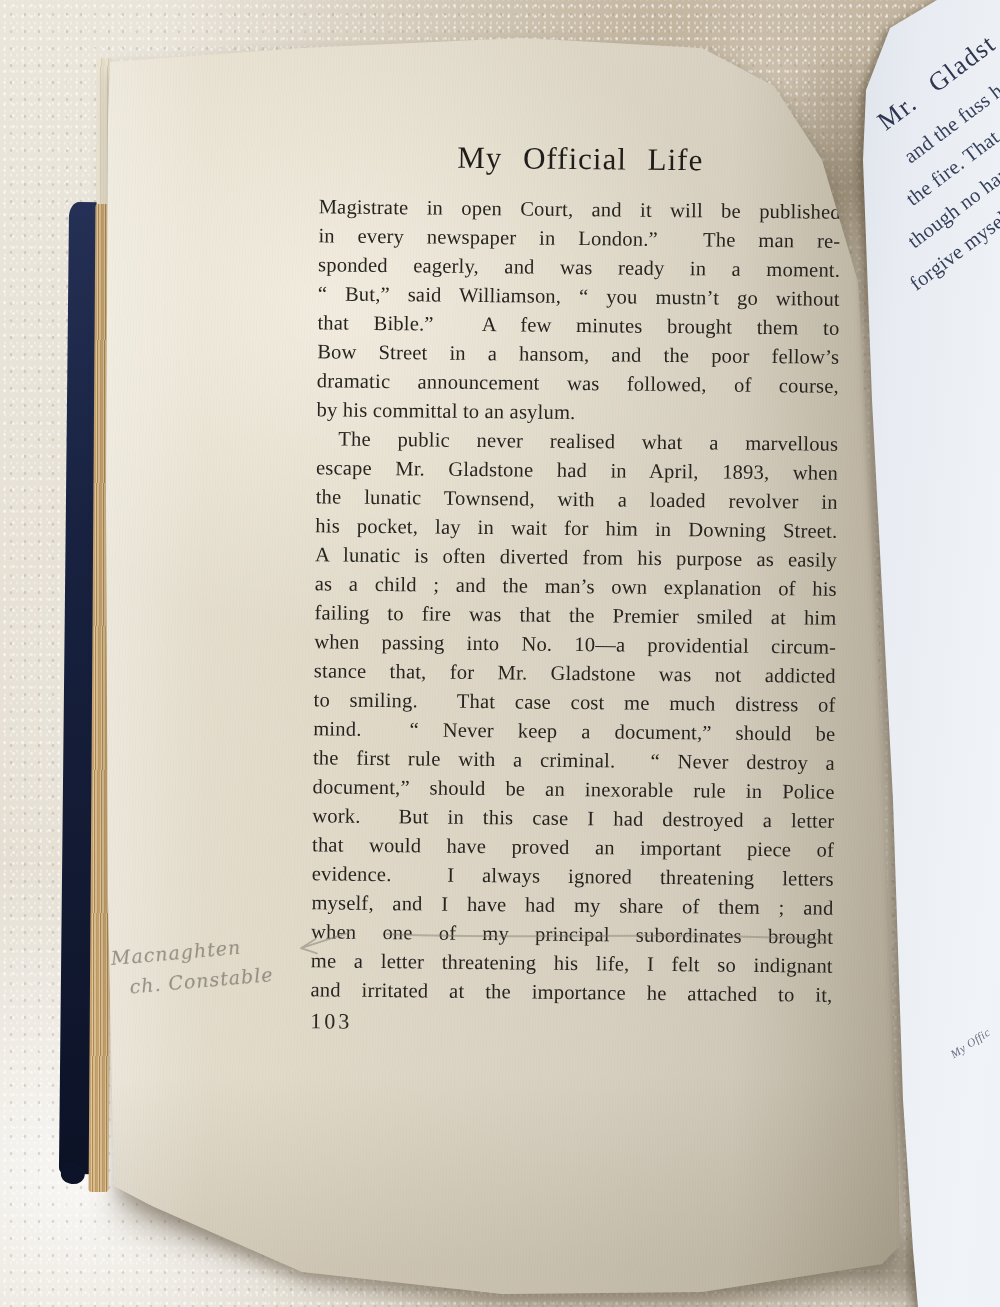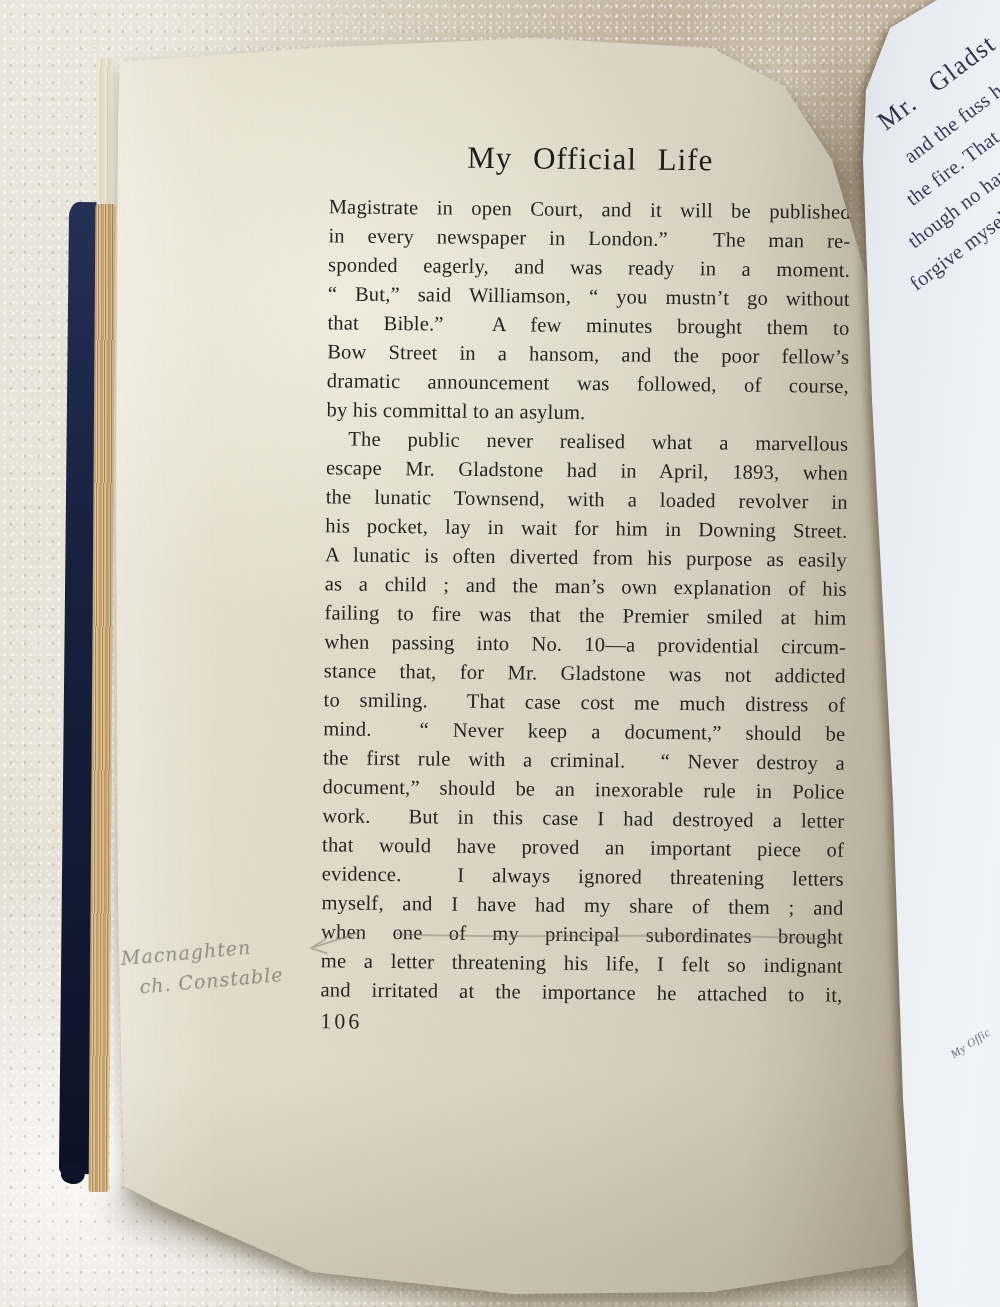--- a/index.html
+++ b/index.html
@@ -64,21 +64,21 @@
     border-radius:3px;
   }
   .page-stack{
     position:absolute;left:97px;top:58px;width:17px;height:160px;z-index:3;
     transform:rotate(.4deg);
     background:repeating-linear-gradient(90deg,#ece5d4 0 3px,#d8cfba 3px 4px,#e6decb 4px 7px);
     border-radius:3px 3px 0 0;
   }
   
   .page-left-wrap{
-    position:absolute;left:102px;top:20px;width:820px;height:1287px;z-index:4;
+    position:absolute;left:92px;top:20px;width:820px;height:1287px;z-index:4;
     filter:drop-shadow(3px 9px 9px rgba(92,80,60,.5));
   }
   .page-left{
     position:absolute;inset:0;
     clip-path:polygon(18px 42px,210px 28px,430px 18px,610px 28px,682px 66px,
       730px 140px,766px 262px,782px 540px,796px 880px,806px 1130px,808px 1225px,
       790px 1244px,610px 1272px,410px 1274px,210px 1252px,60px 1186px,22px 1166px,
       16px 880px,14px 480px,16px 100px);
     background:
       repeating-linear-gradient(93deg, rgba(0,0,0,.013) 0 1px, transparent 1px 3px),
@@ -189,21 +189,21 @@
           <div class="tline">the first rule with a criminal.  “ Never destroy a</div>
           <div class="tline">document,” should be an inexorable rule in Police</div>
           <div class="tline">work.  But in this case I had destroyed a letter</div>
           <div class="tline">that would have proved an important piece of</div>
           <div class="tline">evidence.  I always ignored threatening letters</div>
           <div class="tline">myself, and I have had my share of them ; and</div>
           <div class="tline">when one of my principal subordinates brought</div>
           <div class="tline">me a letter threatening his life, I felt so indignant</div>
           <div class="tline">and irritated at the importance he attached to it,</div>
         </div>
-      <div class="pagenum">106</div>
+      <div class="pagenum">103</div>
       <svg class="pencil-marks" width="820" height="1287" viewBox="0 0 820 1287">
         <path d="M 298 911 C 400 916, 560 905, 738 912" fill="none" stroke="rgba(128,122,110,.45)" stroke-width="2" stroke-linecap="round"></path>
         <path d="M 260 910 L 212 926 M 212 926 L 226 917 M 212 926 L 228 931" fill="none" stroke="rgba(128,122,110,.5)" stroke-width="1.8" stroke-linecap="round"></path>
       </svg>
     </div>
     <div class="pencil-note">
       <div class="l1">Macnaghten</div>
       <div class="l2">ch. Constable</div>
     </div>
   </div>

